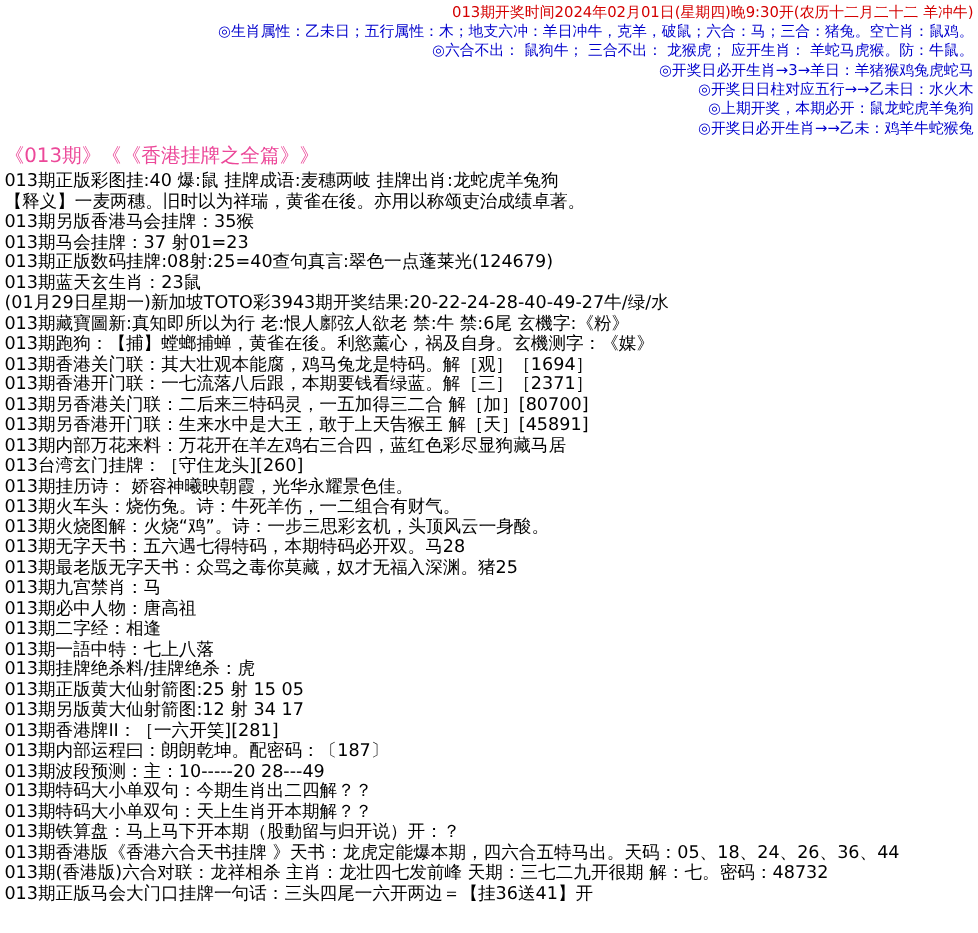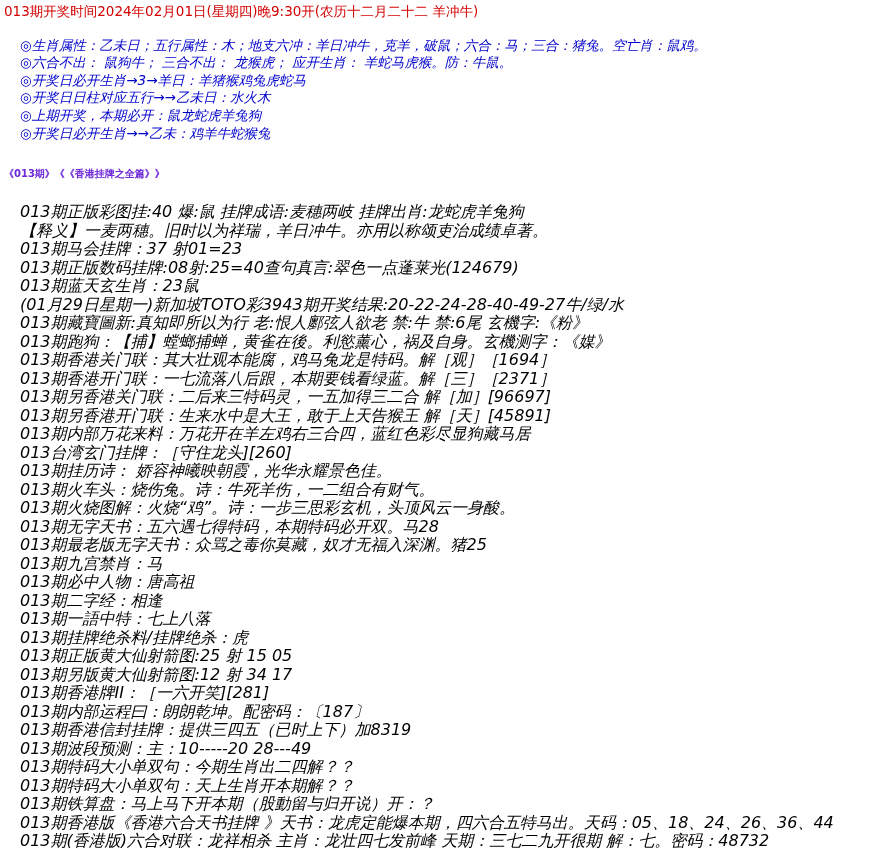--- a/index.html
+++ b/index.html
@@ -19,38 +19,38 @@
     width: 889px;
     height: 848px;
     position: relative;
     box-sizing: border-box;
     padding: 3px 4px 0 4px;
   }
   .line {
     line-height: 17.6px;
     white-space: nowrap;
     font-size: 13.5px;
+    text-align: right;
   }
   .hdr-red {
     color: #d40000;
     font-size: 13.5px;
     font-weight: normal;
   }
   .blue-block .line { color: #0000cc; }
   .title-row {
-    color: #6d28d9;
-    font-weight: bold;
-    font-size: 10px;
+    color: #ec4899;
+    font-weight: normal;
+    font-size: 18px;
     line-height: 22px;
     white-space: nowrap;
   }
   .sec {
-    margin: 16px;
+    margin: 0;
     padding: 0;
-    font-style: italic;
   }
   .spacer-2 { height: 2px; }
   .spacer-4 { height: 5px; }
   .body-line {
     line-height: 18.5px;
     font-size: 16px;
     white-space: nowrap;
     color: #000000;
   }
 </style>
@@ -71,48 +71,48 @@
   </div>
 
   <div class="spacer-4"></div>
 
   <div class="title-row">《013期》《《香港挂牌之全篇》》</div>
 
   <div class="spacer-2"></div>
 
   <div class="sec">
     <div class="body-line">013期正版彩图挂:40  爆:鼠  挂牌成语:麦穗两岐  挂牌出肖:龙蛇虎羊兔狗</div>
-    <div class="body-line">【释义】一麦两穗。旧时以为祥瑞，羊日冲牛。亦用以称颂吏治成绩卓著。</div>
+    <div class="body-line">【释义】一麦两穗。旧时以为祥瑞，黄雀在後。亦用以称颂吏治成绩卓著。</div>
+    <div class="body-line">013期另版香港马会挂牌：35猴</div>
     <div class="body-line">013期马会挂牌：37  射01=23</div>
     <div class="body-line">013期正版数码挂牌:08射:25=40查句真言:翠色一点蓬莱光(124679)</div>
     <div class="body-line">013期蓝天玄生肖：23鼠</div>
     <div class="body-line">(01月29日星期一)新加坡TOTO彩3943期开奖结果:20-22-24-28-40-49-27牛/绿/水</div>
     <div class="body-line">013期藏寶圖新:真知即所以为行  老:恨人鄽弦人欲老  禁:牛  禁:6尾  玄機字:《粉》</div>
     <div class="body-line">013期跑狗：【捕】螳螂捕蝉，黄雀在後。利慾薰心，祸及自身。玄機测字：《媒》</div>
     <div class="body-line">013期香港关门联：其大壮观本能腐，鸡马兔龙是特码。解［观］［1694］</div>
     <div class="body-line">013期香港开门联：一七流落八后跟，本期要钱看绿蓝。解［三］［2371］</div>
-    <div class="body-line">013期另香港关门联：二后来三特码灵，一五加得三二合  解［加］[96697]</div>
+    <div class="body-line">013期另香港关门联：二后来三特码灵，一五加得三二合  解［加］[80700]</div>
     <div class="body-line">013期另香港开门联：生来水中是大王，敢于上天告猴王  解［天］[45891]</div>
     <div class="body-line">013期内部万花来料：万花开在羊左鸡右三合四，蓝红色彩尽显狗藏马居</div>
     <div class="body-line">013台湾玄门挂牌：［守住龙头][260]</div>
     <div class="body-line">013期挂历诗：  娇容神曦映朝霞，光华永耀景色佳。</div>
     <div class="body-line">013期火车头：烧伤兔。诗：牛死羊伤，一二组合有财气。</div>
     <div class="body-line">013期火烧图解：火烧“鸡”。诗：一步三思彩玄机，头顶风云一身酸。</div>
     <div class="body-line">013期无字天书：五六遇七得特码，本期特码必开双。马28</div>
     <div class="body-line">013期最老版无字天书：众骂之毒你莫藏，奴才无福入深渊。猪25</div>
     <div class="body-line">013期九宫禁肖：马</div>
     <div class="body-line">013期必中人物：唐高祖</div>
     <div class="body-line">013期二字经：相逢</div>
     <div class="body-line">013期一語中特：七上八落</div>
     <div class="body-line">013期挂牌绝杀料/挂牌绝杀：虎</div>
     <div class="body-line">013期正版黄大仙射箭图:25  射  15  05</div>
     <div class="body-line">013期另版黄大仙射箭图:12  射  34  17</div>
     <div class="body-line">013期香港牌II：［一六开笑][281]</div>
     <div class="body-line">013期内部运程曰：朗朗乾坤。配密码：〔187〕</div>
-    <div class="body-line">013期香港信封挂牌：提供三四五（已时上下）加8319</div>
     <div class="body-line">013期波段预测：主：10-----20  28---49</div>
     <div class="body-line">013期特码大小单双句：今期生肖出二四解？？</div>
     <div class="body-line">013期特码大小单双句：天上生肖开本期解？？</div>
     <div class="body-line">013期铁算盘：马上马下开本期（股動留与归开说）开：？</div>
     <div class="body-line">013期香港版《香港六合天书挂牌 》天书：龙虎定能爆本期，四六合五特马出。天码：05、18、24、26、36、44</div>
     <div class="body-line">013期(香港版)六合对联：龙祥相杀  主肖：龙壮四七发前峰  天期：三七二九开很期  解：七。密码：48732</div>
     <div class="body-line">013期正版马会大门口挂牌一句话：三头四尾一六开两边＝【挂36送41】开</div>
 
   </div>
 

